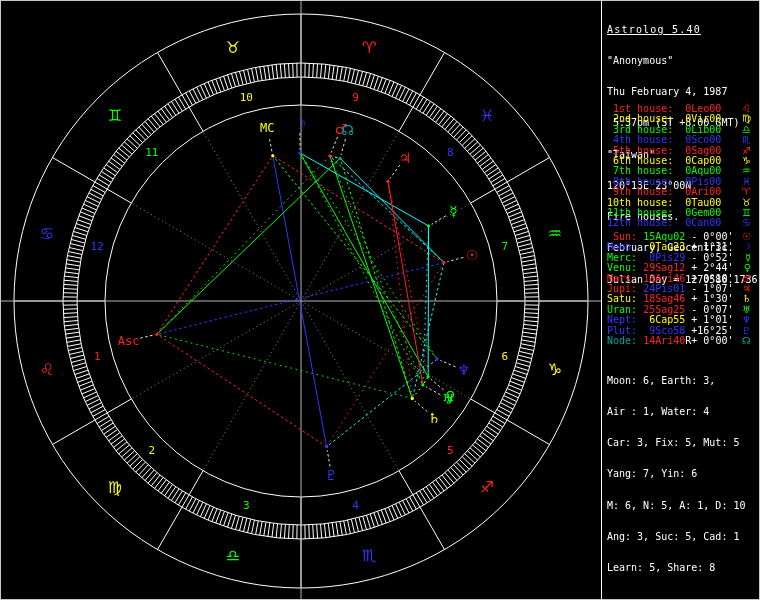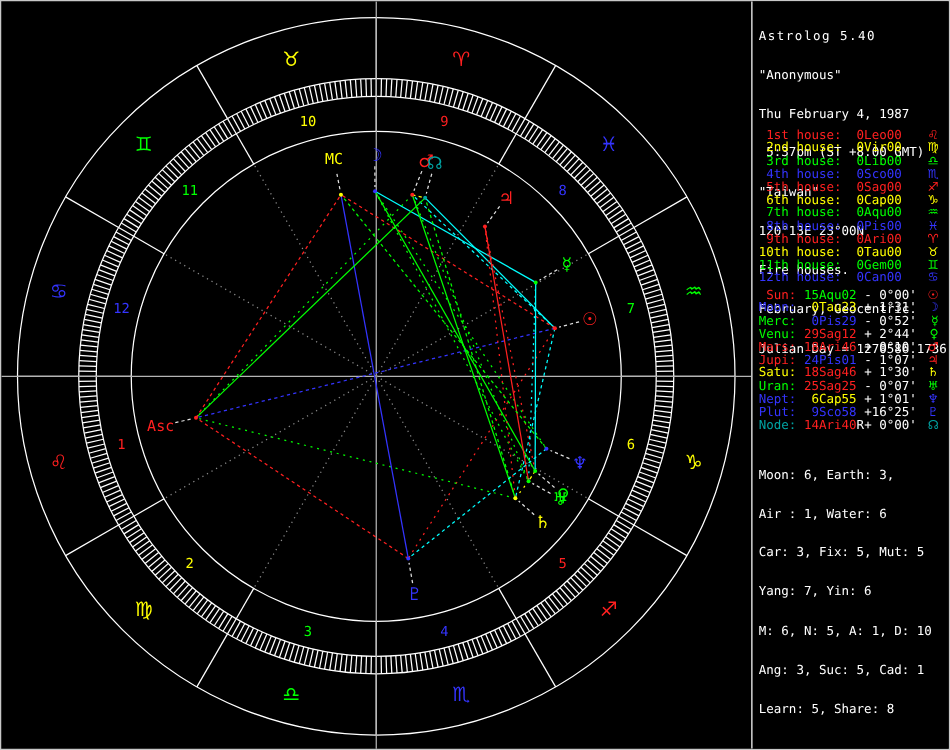--- a/index.html
+++ b/index.html
@@ -1,21 +1,21 @@
 <!DOCTYPE html>
 <html><head>
 <meta charset="utf-8">
 <style>
   html,body{margin:0;padding:0;background:#444;}
   #app{position:relative;width:758px;height:598px;background:#000;border:1px solid #c8c8c8;overflow:hidden;
        font-family:"DejaVu Sans Mono",monospace;}
   #chart{position:absolute;left:0;top:0;}
   #sidebar{position:absolute;left:600px;top:0;width:157px;height:598px;border-left:1px solid #ffffff;background:#000;}
   .sb-block{position:absolute;left:5px;font-size:10px;line-height:10.4px;white-space:pre;color:#fff;}
-  .sb-title{letter-spacing:1.2px;}
+  .sb-title{letter-spacing:1.2px;text-decoration:underline;}
   .srow{position:relative;height:10.4px;white-space:pre;}
   .gly{position:absolute;right:6px;top:0;font-family:"DejaVu Sans",sans-serif;font-size:10px;line-height:10.4px;}
   #hdr{top:3px;} #houses{top:103px;width:150px;} #planets{top:231px;width:150px;} #stats{top:354px;}
 </style>
 </head>
 <body>
 
 <div id="app">
   <svg id="chart" width="600" height="600">
       <g>
@@ -543,21 +543,21 @@
       <div>"Taiwan"</div>
       <div>120°13E 23°00N</div>
       <div>Fire houses.</div>
       <div>February, Geocentric.</div>
       <div>Julian Day = 1270586.1736</div>
     </div>
     <div id="houses" class="sb-block"><div class="srow"><span style="color: rgb(255, 32, 32);"> 1st house:  0Leo00</span><span class="gly" style="color: rgb(255, 32, 32);">♌</span></div><div class="srow"><span style="color: rgb(255, 255, 0);"> 2nd house:  0Vir00</span><span class="gly" style="color: rgb(255, 255, 0);">♍</span></div><div class="srow"><span style="color: rgb(0, 255, 0);"> 3rd house:  0Lib00</span><span class="gly" style="color: rgb(0, 255, 0);">♎</span></div><div class="srow"><span style="color: rgb(52, 52, 255);"> 4th house:  0Sco00</span><span class="gly" style="color: rgb(52, 52, 255);">♏</span></div><div class="srow"><span style="color: rgb(255, 32, 32);"> 5th house:  0Sag00</span><span class="gly" style="color: rgb(255, 32, 32);">♐</span></div><div class="srow"><span style="color: rgb(255, 255, 0);"> 6th house:  0Cap00</span><span class="gly" style="color: rgb(255, 255, 0);">♑</span></div><div class="srow"><span style="color: rgb(0, 255, 0);"> 7th house:  0Aqu00</span><span class="gly" style="color: rgb(0, 255, 0);">♒</span></div><div class="srow"><span style="color: rgb(52, 52, 255);"> 8th house:  0Pis00</span><span class="gly" style="color: rgb(52, 52, 255);">♓</span></div><div class="srow"><span style="color: rgb(255, 32, 32);"> 9th house:  0Ari00</span><span class="gly" style="color: rgb(255, 32, 32);">♈</span></div><div class="srow"><span style="color: rgb(255, 255, 0);">10th house:  0Tau00</span><span class="gly" style="color: rgb(255, 255, 0);">♉</span></div><div class="srow"><span style="color: rgb(0, 255, 0);">11th house:  0Gem00</span><span class="gly" style="color: rgb(0, 255, 0);">♊</span></div><div class="srow"><span style="color: rgb(52, 52, 255);">12th house:  0Can00</span><span class="gly" style="color: rgb(52, 52, 255);">♋</span></div></div>
     <div id="planets" class="sb-block"><div class="srow"><span style="color: rgb(255, 32, 32);"> Sun: </span><span style="color: rgb(0, 255, 0);">15Aqu02</span><span style="color: rgb(255, 255, 255);"> </span><span style="color: rgb(255, 255, 255);">- 0°00'</span><span class="gly" style="color: rgb(255, 32, 32);">☉</span></div><div class="srow"><span style="color: rgb(52, 52, 255);">Moon: </span><span style="color: rgb(255, 255, 0);"> 0Tau23</span><span style="color: rgb(255, 255, 255);"> </span><span style="color: rgb(255, 255, 255);">+ 1°31'</span><span class="gly" style="color: rgb(52, 52, 255);">☽</span></div><div class="srow"><span style="color: rgb(0, 255, 0);">Merc: </span><span style="color: rgb(52, 52, 255);"> 0Pis29</span><span style="color: rgb(255, 255, 255);"> </span><span style="color: rgb(255, 255, 255);">- 0°52'</span><span class="gly" style="color: rgb(0, 255, 0);">☿</span></div><div class="srow"><span style="color: rgb(0, 255, 0);">Venu: </span><span style="color: rgb(255, 32, 32);">29Sag12</span><span style="color: rgb(255, 255, 255);"> </span><span style="color: rgb(255, 255, 255);">+ 2°44'</span><span class="gly" style="color: rgb(0, 255, 0);">♀</span></div><div class="srow"><span style="color: rgb(255, 32, 32);">Mars: </span><span style="color: rgb(255, 32, 32);">18Ari46</span><span style="color: rgb(255, 255, 255);"> </span><span style="color: rgb(255, 255, 255);">+ 0°10'</span><span class="gly" style="color: rgb(255, 32, 32);">♂</span></div><div class="srow"><span style="color: rgb(255, 32, 32);">Jupi: </span><span style="color: rgb(52, 52, 255);">24Pis01</span><span style="color: rgb(255, 255, 255);"> </span><span style="color: rgb(255, 255, 255);">- 1°07'</span><span class="gly" style="color: rgb(255, 32, 32);">♃</span></div><div class="srow"><span style="color: rgb(255, 255, 0);">Satu: </span><span style="color: rgb(255, 32, 32);">18Sag46</span><span style="color: rgb(255, 255, 255);"> </span><span style="color: rgb(255, 255, 255);">+ 1°30'</span><span class="gly" style="color: rgb(255, 255, 0);">♄</span></div><div class="srow"><span style="color: rgb(0, 255, 0);">Uran: </span><span style="color: rgb(255, 32, 32);">25Sag25</span><span style="color: rgb(255, 255, 255);"> </span><span style="color: rgb(255, 255, 255);">- 0°07'</span><span class="gly" style="color: rgb(0, 255, 0);">♅</span></div><div class="srow"><span style="color: rgb(52, 52, 255);">Nept: </span><span style="color: rgb(255, 255, 0);"> 6Cap55</span><span style="color: rgb(255, 255, 255);"> </span><span style="color: rgb(255, 255, 255);">+ 1°01'</span><span class="gly" style="color: rgb(52, 52, 255);">♆</span></div><div class="srow"><span style="color: rgb(52, 52, 255);">Plut: </span><span style="color: rgb(52, 52, 255);"> 9Sco58</span><span style="color: rgb(255, 255, 255);"> </span><span style="color: rgb(255, 255, 255);">+16°25'</span><span class="gly" style="color: rgb(52, 52, 255);">♇</span></div><div class="srow"><span style="color: rgb(0, 163, 163);">Node: </span><span style="color: rgb(255, 32, 32);">14Ari40</span><span style="color: rgb(255, 255, 255);">R</span><span style="color: rgb(255, 255, 255);">+ 0°00'</span><span class="gly" style="color: rgb(0, 163, 163);">☊</span></div></div>
     <div id="stats" class="sb-block">
       <div>Moon: 6, Earth: 3,</div>
-      <div>Air : 1, Water: 6</div>
+      <div>Air : 1, Water: 4</div>
       <div>Car: 3, Fix: 5, Mut: 5</div>
       <div>Yang: 7, Yin: 6</div>
       <div>M: 6, N: 5, A: 1, D: 10</div>
       <div>Ang: 3, Suc: 5, Cad: 1</div>
       <div>Learn: 5, Share: 8</div>
     </div>
   </div>
 </div>
 
 </body></html>

